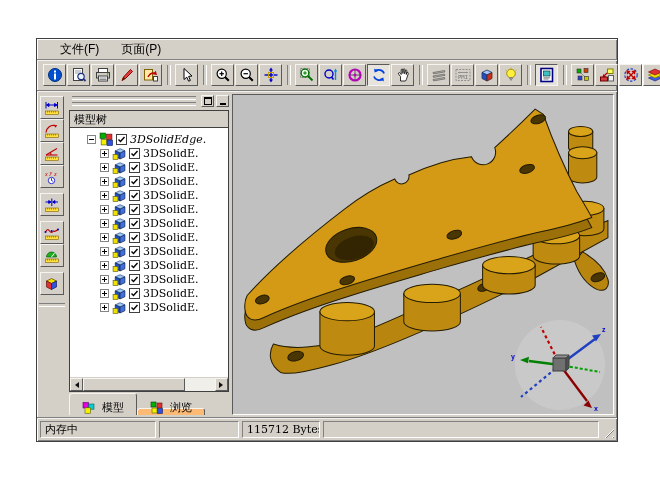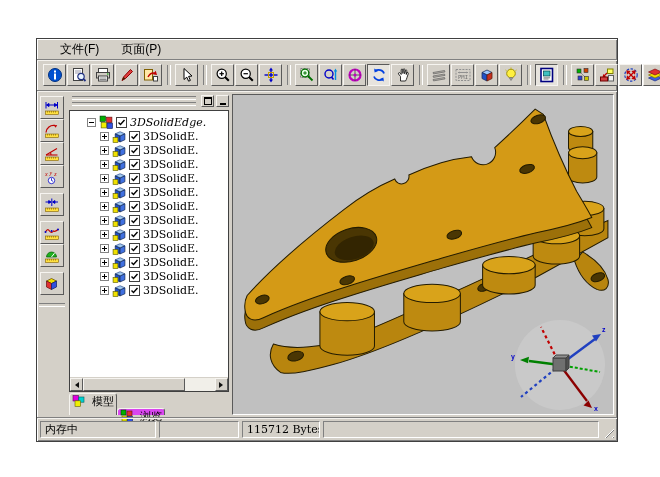--- a/index.html
+++ b/index.html
@@ -53,24 +53,24 @@
   .hscroll{height:13px;flex:none;display:flex;background:#f1efe9;border-top:1px solid #d4d0c8}
   .sbtn{width:13px;height:13px;box-sizing:border-box;background:#D4D0C8;padding:0;
         border:1px solid;border-color:#f6f4f0 #5a5a5a #5a5a5a #f6f4f0;
         display:flex;align-items:center;justify-content:center;flex:none}
   .thumb{width:102px;background:#D4D0C8;box-sizing:border-box;
          border:1px solid;border-color:#f6f4f0 #5a5a5a #5a5a5a #f6f4f0}
   .tri{width:0;height:0;border:3px solid transparent}
   .tri.l{border-right:4px solid #101010;margin-right:2px}
   .tri.r{border-left:4px solid #101010;margin-left:2px}
   .tabs{height:22px;flex:none;display:flex;padding-top:1px}
-  .tab{display:flex;align-items:flex-start;gap:3px;padding:0 2px;font-size:11px;background:#D4D0C8;
+  .tab{display:flex;align-items:flex-end;gap:3px;padding:0 12px;font-size:11px;background:#D4D0C8;
        border:1px solid;border-color:#f6f4f0 #5a5a5a #5a5a5a #f6f4f0;border-bottom:none;
        border-radius:3px 3px 0 0;box-sizing:border-box}
-  .tab.inactive{margin-top:15px;background:#d946ef}
+  .tab.inactive{margin-top:15px;background:#fdba74}
   
   .viewport{flex:1;margin:3px 3px 2px 1px;border:1px solid;border-color:#5a5a5a #fff #fff #5a5a5a;
             background:#C0C0C0;position:relative;overflow:hidden;min-width:0}
   
   .statusbar{height:24px;flex:none;display:flex;align-items:center;gap:3px;padding:2px 3px 3px 3px;
              box-sizing:border-box;border-top:1px solid #808080;box-shadow:inset 0 1px 0 #f4f2ee}
   .sfield{height:17px;box-sizing:border-box;border:1px solid;border-color:#808080 #fff #fff #808080;
           font-size:11px;display:flex;align-items:center;padding:0 4px;
           font-family:"DejaVu Serif",serif;overflow:hidden;white-space:nowrap}
   .sgrip{width:12px;height:12px;align-self:flex-end;flex:none;
@@ -482,20 +482,23 @@
           <div class="gline"></div>
         </div>
         <button class="rbtn">
           <span class="rbtn-max-glyph"></span>
         </button>
         <button class="rbtn">
           <span class="rbtn-min-glyph"></span>
         </button>
       </div>
       <div class="treebox">
+        <div class="treehead">
+          <span>模型树</span>
+        </div>
         <div class="treebody">
             <div class="trow" style="padding-left: 17px; font-style: italic;">
               <span class="exp"></span>
               <span class="ticon">
                 <svg width="14" height="14" viewBox="0 0 13 13">
                   <rect x="1" y="1" width="5" height="5" fill="#00B000" stroke="#004000" stroke-width=".6"></rect>
                   <rect x="7" y="2" width="5" height="5" fill="#E03030" stroke="#601010" stroke-width=".6"></rect>
                   <rect x="2" y="7" width="5" height="5" fill="#F0F000" stroke="#606000" stroke-width=".6"></rect>
                   <rect x="7.5" y="7.5" width="5" height="5" fill="#3050E0" stroke="#102060" stroke-width=".6"></rect>
                 </svg>

